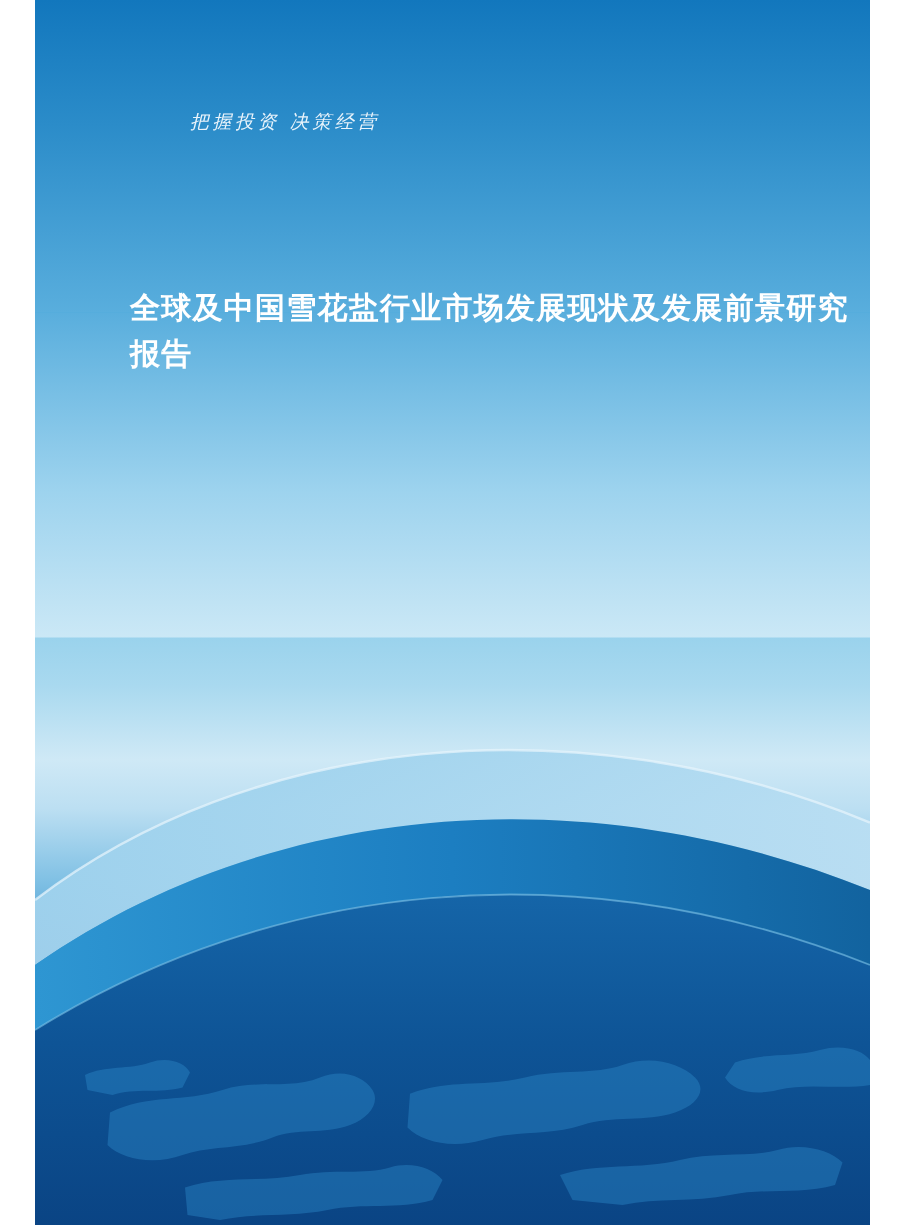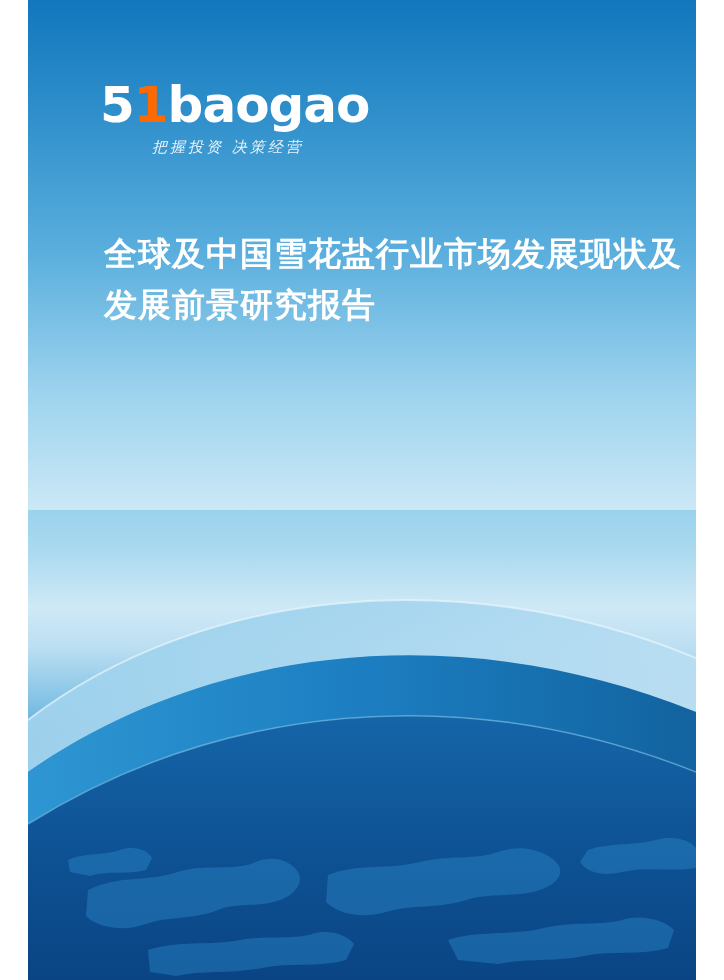--- a/index.html
+++ b/index.html
@@ -75,21 +75,21 @@
     letter-spacing: 3px;
     font-style: italic;
     white-space: nowrap;
   }
   .title {
     position: absolute;
     left: 76px;
     top: 228px;
     width: 580px;
     font-family: "DejaVu Sans", sans-serif;
-    font-size: 33px;
+    font-size: 24px;
     font-weight: 600;
     color: #ffffff;
     line-height: 1.55;
     letter-spacing: 1px;
   }
 </style>
 </head>
 <body>
 
 <div class="page">
@@ -140,20 +140,19 @@
           <path d="M560,430 C582,422 606,426 628,420 C646,415 662,420 668,428 L668,448 C644,452 618,446 594,452 C574,457 558,452 552,442 Z"></path>
           <path d="M40,440 C56,432 76,436 92,430 C106,425 120,430 124,438 L118,450 C100,455 80,450 62,456 L42,452 Z"></path>
         </g>
 
         <path d="M0,300 C170,170 430,140 668,238" fill="none" stroke="#e8f5fc" stroke-width="2" opacity="0.7"></path>
         <path d="M0,404 C190,286 430,258 668,352" fill="none" stroke="#7cc1e6" stroke-width="1.5" opacity="0.6"></path>
       </svg>
     </div>
 
     <div class="logo">
-      <div class="logo-text"><span class="num5">5</span><span class="num1">1</span><span class="word">baogao</span></div>
       <div class="logo-sub">把握投资 决策经营</div>
     </div>
 
     <div class="title">全球及中国雪花盐行业市场发展现状及发展前景研究报告</div>
 
   </div>
 </div>
 
 </body></html>

